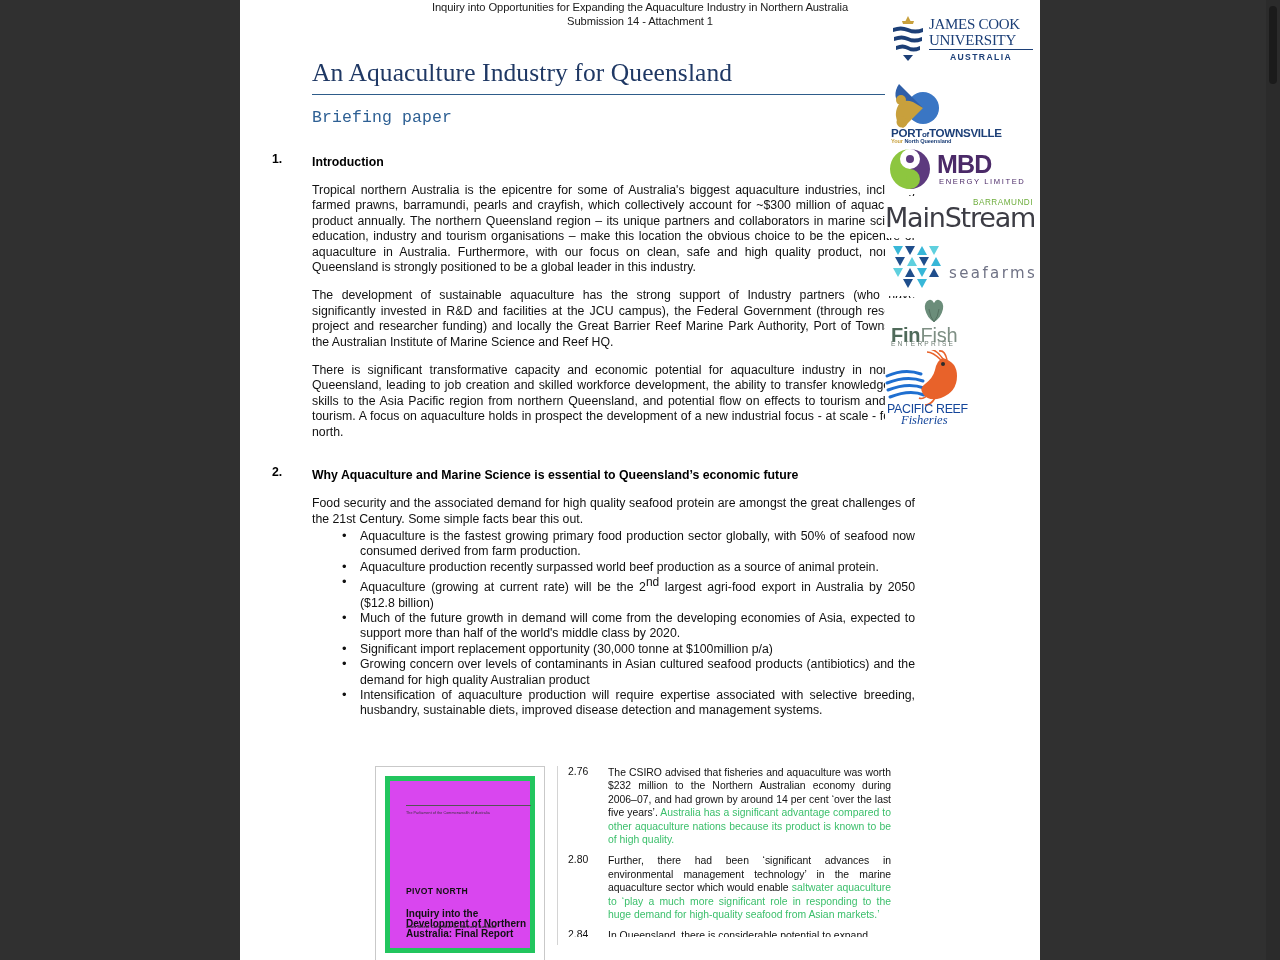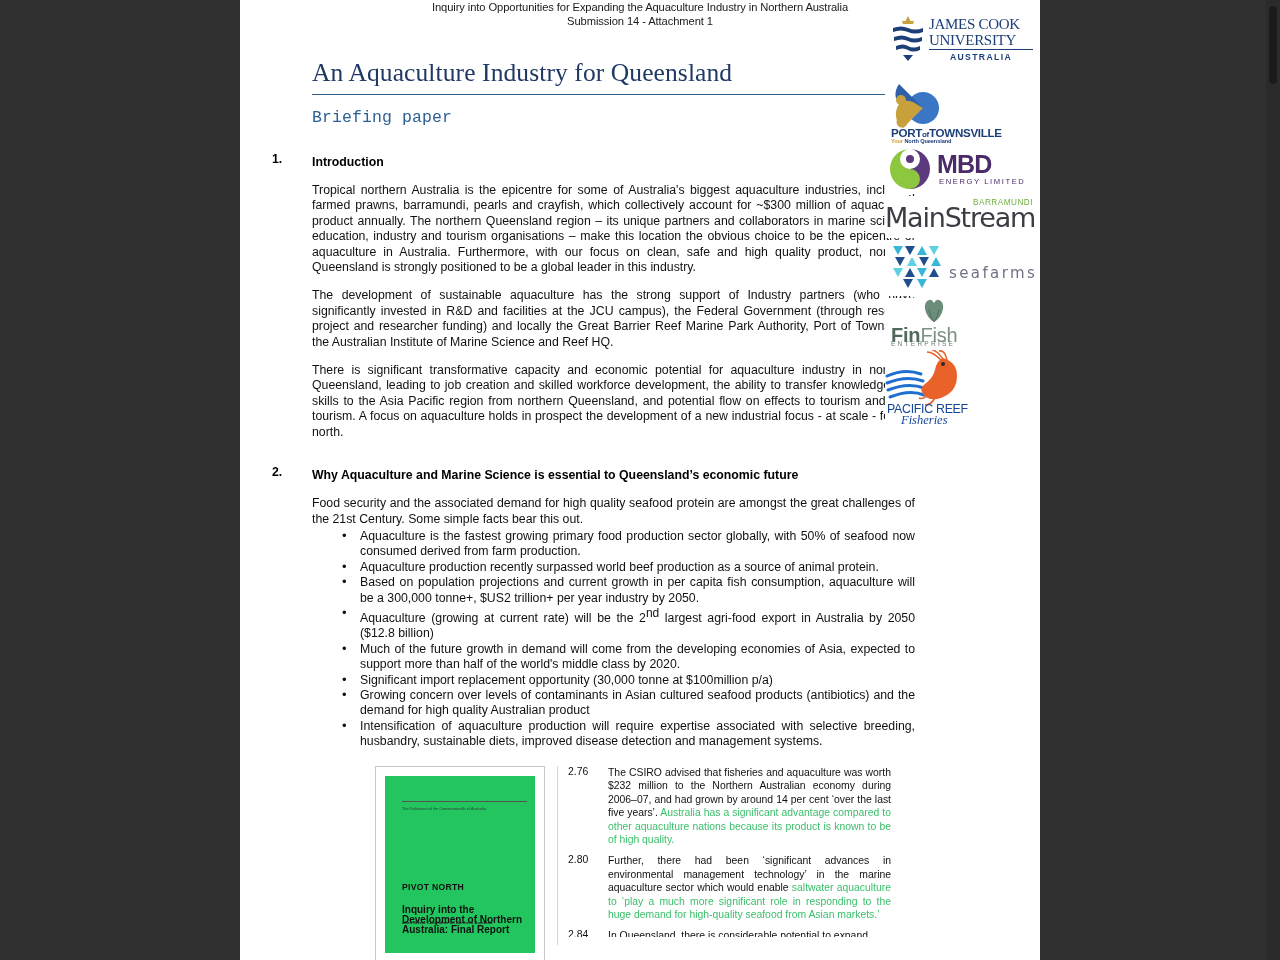--- a/index.html
+++ b/index.html
@@ -249,22 +249,22 @@
   #thumb {
     position: absolute;
     left: 0; top: 0;
     width: 168px; height: 195px;
     border: 1px solid #c9c9c9;
     background: #fff;
   }
   #thumb-inner {
     position: absolute;
     left: 9px; top: 9px; right: 9px; bottom: 9px;
-    border: 1px solid #22c55e;
-    background: #22c55e;
+    border: 5px solid #22c55e;
+    background: #d946ef;
   }
   .thumb-rule {
     position: absolute; left: 16px; top: 24px; width: 125px; height: 1px;
     background: #555;
   }
   .thumb-parl {
     position: absolute; left: 16px; top: 30px; width: 130px;
     font-size: 3.6px; color: #333; letter-spacing: 0.1px;
   }
   .thumb-title {
@@ -335,21 +335,20 @@
 
       <div class="section">
         <span class="section-num">2.</span>
         <span class="section-title">Why Aquaculture and Marine Science is essential to Queensland’s economic future</span>
       </div>
       <p class="para">Food security and the associated demand for high quality seafood protein are amongst the great challenges of the 21st Century. Some simple facts bear this out.</p>
 
       <ul class="facts">
         <li>Aquaculture is the fastest growing primary food production sector globally, with 50% of seafood now consumed derived from farm production.</li>
         <li>Aquaculture production recently surpassed world beef production as a source of animal protein.</li>
-        <li>Based on population projections and current growth in per capita fish consumption, aquaculture will be a 300,000 tonne+, $US2 trillion+ per year industry by 2050.</li>
         <li><span>Aquaculture (growing at current rate)  will be the 2</span><sup>nd</sup><span> largest agri-food export in Australia by 2050 ($12.8 billion)</span></li>
         <li>Much of the future growth in demand will come from the developing economies of Asia, expected to support more than half of the world's middle class by 2020.</li>
         <li>Significant import replacement opportunity (30,000 tonne at $100million p/a)</li>
         <li>Growing concern over levels of contaminants in Asian cultured seafood products (antibiotics) and the demand for high quality Australian product</li>
         <li>Intensification of aquaculture production will require expertise associated with selective breeding, husbandry, sustainable diets, improved disease detection and management systems.</li>
       </ul>
     </div>
 
     <div id="logos">
 

